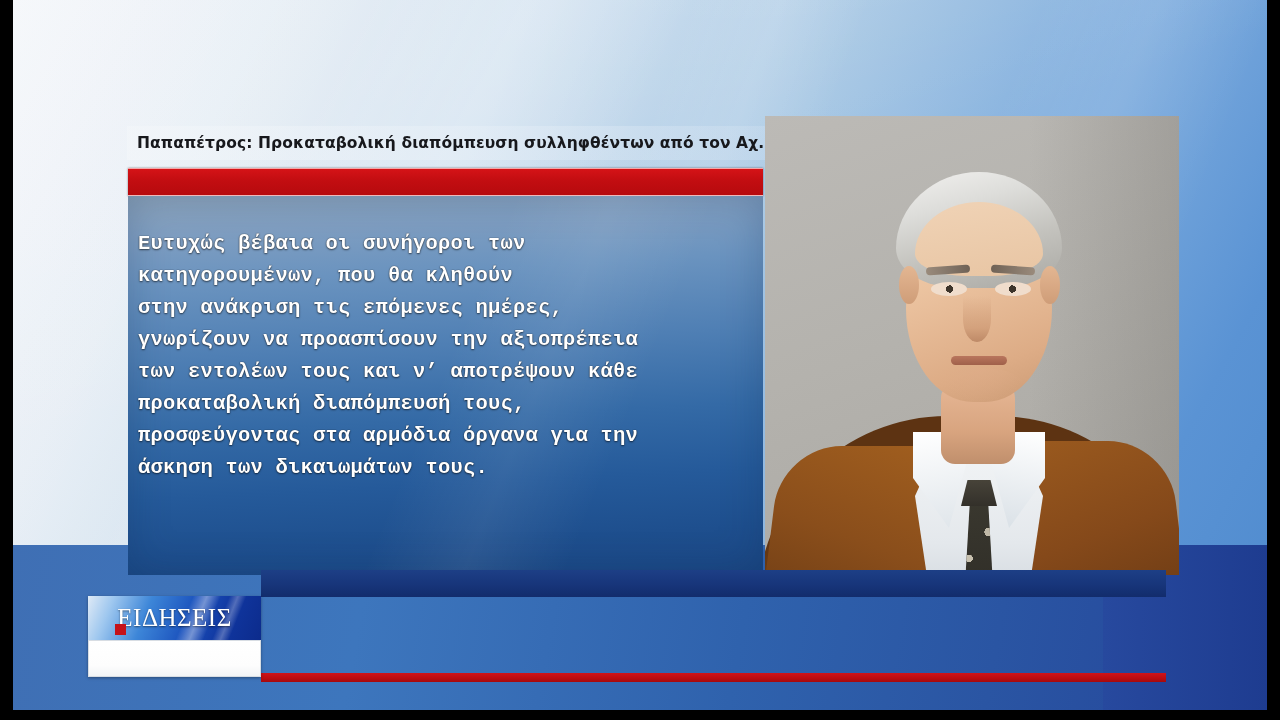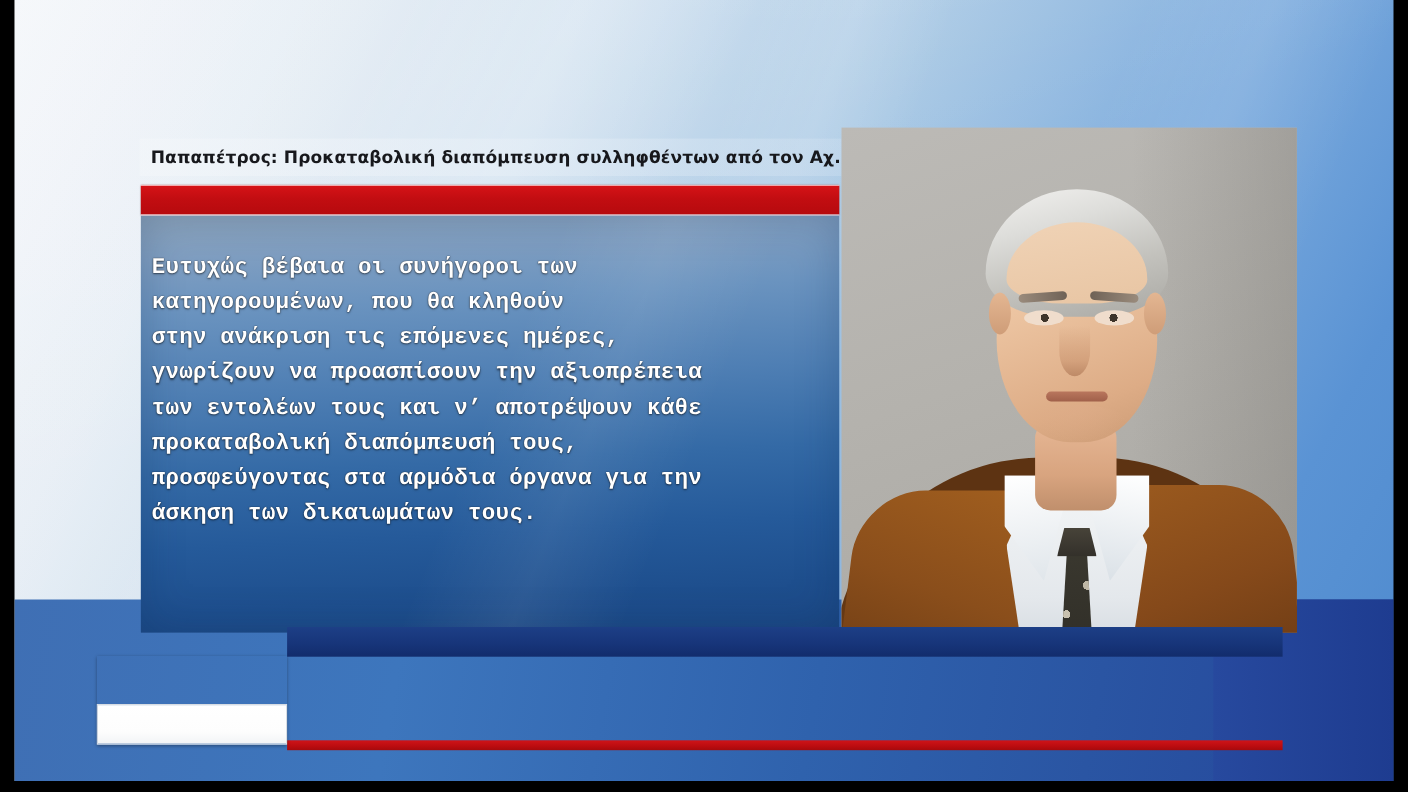--- a/index.html
+++ b/index.html
@@ -234,20 +234,26 @@
       <div class="p-mouth"></div>
       <div class="p-chin"></div>
     </div>
 
     <div id="banner">
       <div id="banner-top"></div>
 
       <div id="headline-red"></div>
 
       <div id="logo-box">
+        <div id="logo-top">
+          <div class="lg-sheen"></div>
+          <div class="lg-sheen2"></div>
+          <div id="logo-text">ΕΙΔΗΣΕΙΣ</div>
+          <div id="logo-dot"></div>
+        </div>
         <div id="logo-bottom"></div>
       </div>
     </div>
 
   </div>
 
   <div class="bar-left"></div>
   <div class="bar-right"></div>
   <div class="bar-bottom"></div>
 

